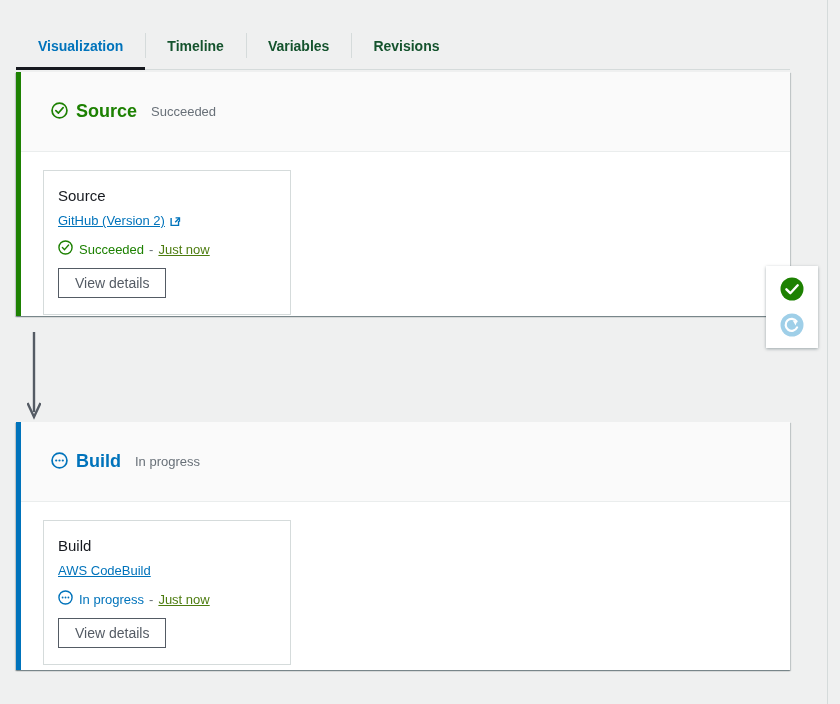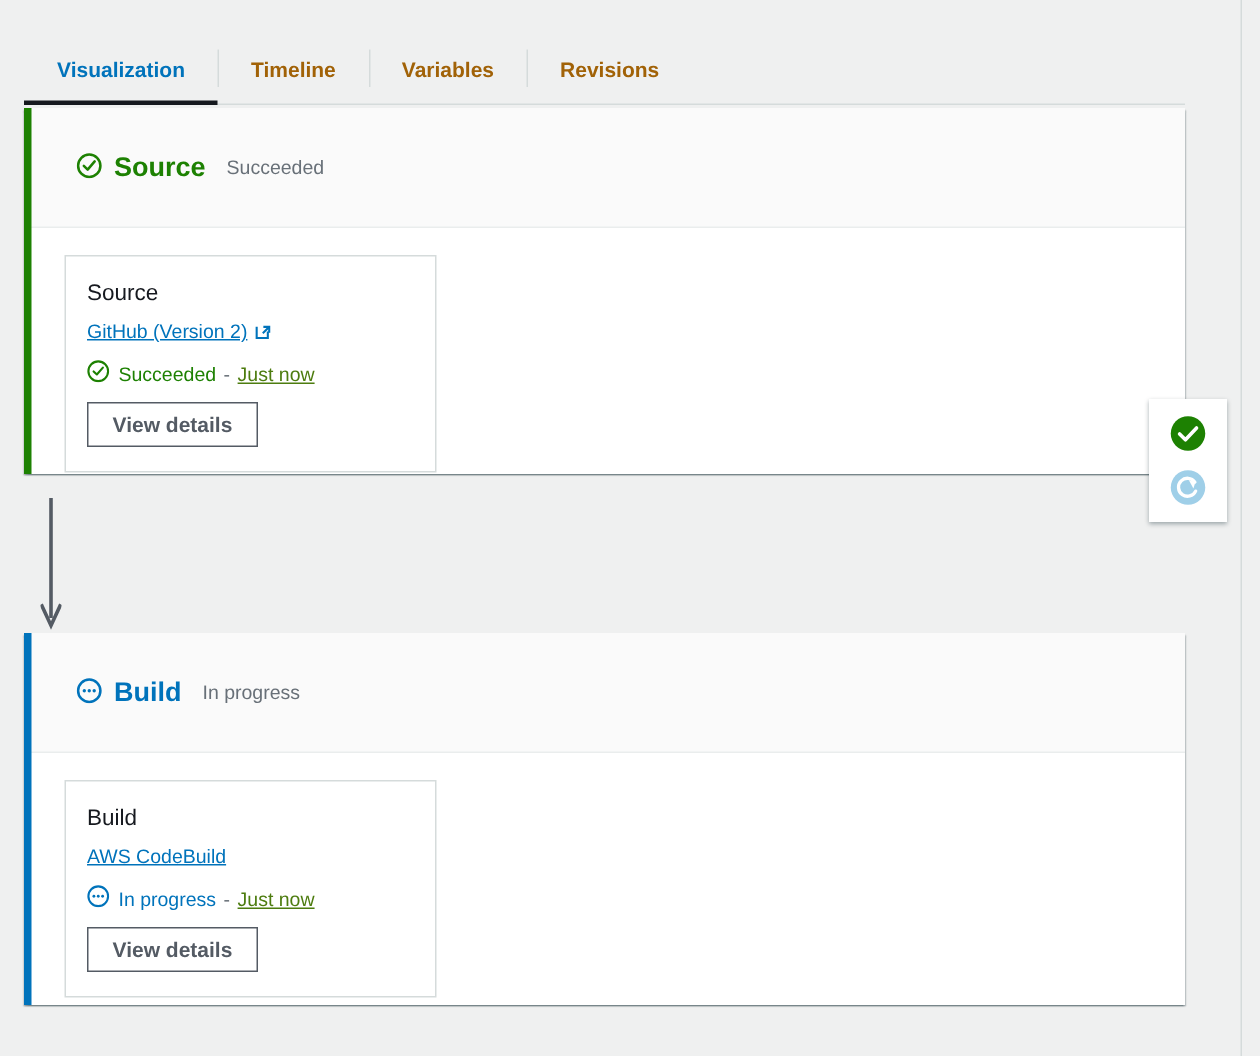--- a/index.html
+++ b/index.html
@@ -44,21 +44,21 @@
     align-items: stretch;
     border-bottom: 1px solid #d5dbdb;
     box-sizing: border-box;
   }
   .tab {
     display: flex;
     align-items: center;
     padding: 0 22px;
     font-size: 14px;
     font-weight: bold;
-    color: #a16207;
+    color: #14532d;
     position: relative;
     cursor: pointer;
     white-space: nowrap;
   }
   .tab + .tab::before {
     content: "";
     position: absolute;
     left: 0;
     top: 11px;
     bottom: 11px;
@@ -173,21 +173,21 @@
     text-decoration: underline;
     cursor: pointer;
   }
   .view-details-btn {
     display: inline-block;
     border: 1px solid #545b64;
     background: #ffffff;
     color: #545b64;
     font-family: "Liberation Sans", sans-serif;
     font-size: 14px;
-    font-weight: bold;
+    font-weight: normal;
     padding: 6px 16px;
     cursor: pointer;
   }
 
   
   .connector {
     position: absolute;
     left: 27px;
     top: 332px;
     width: 14px;

